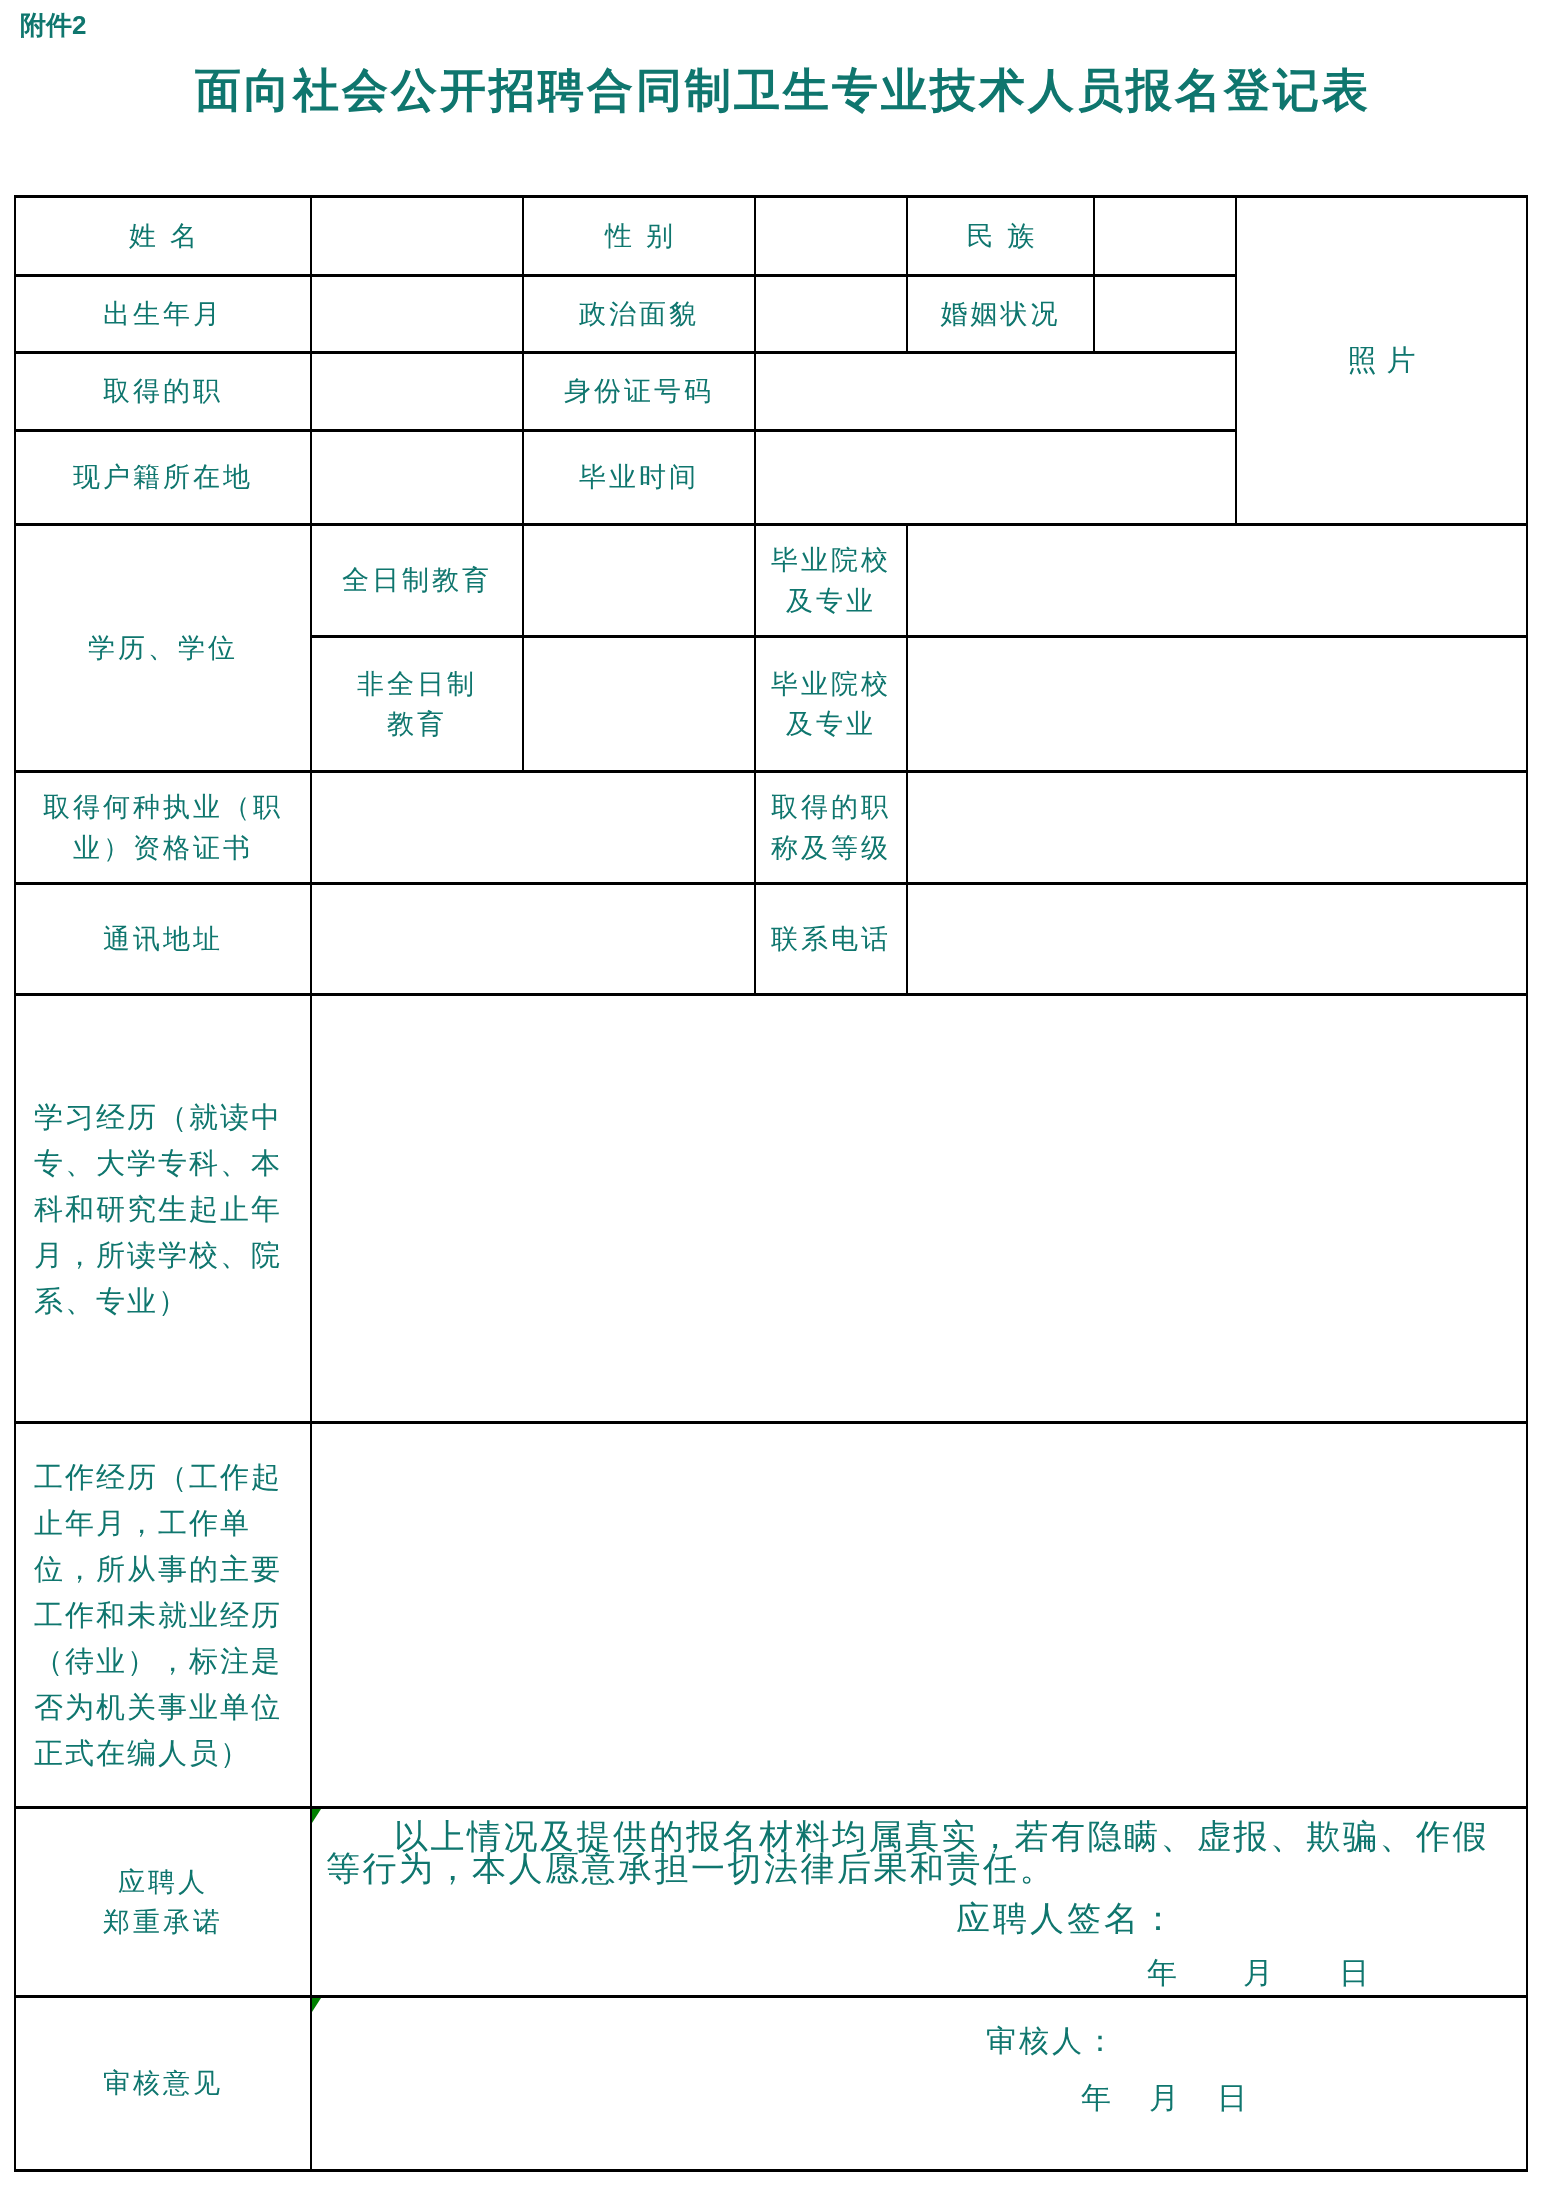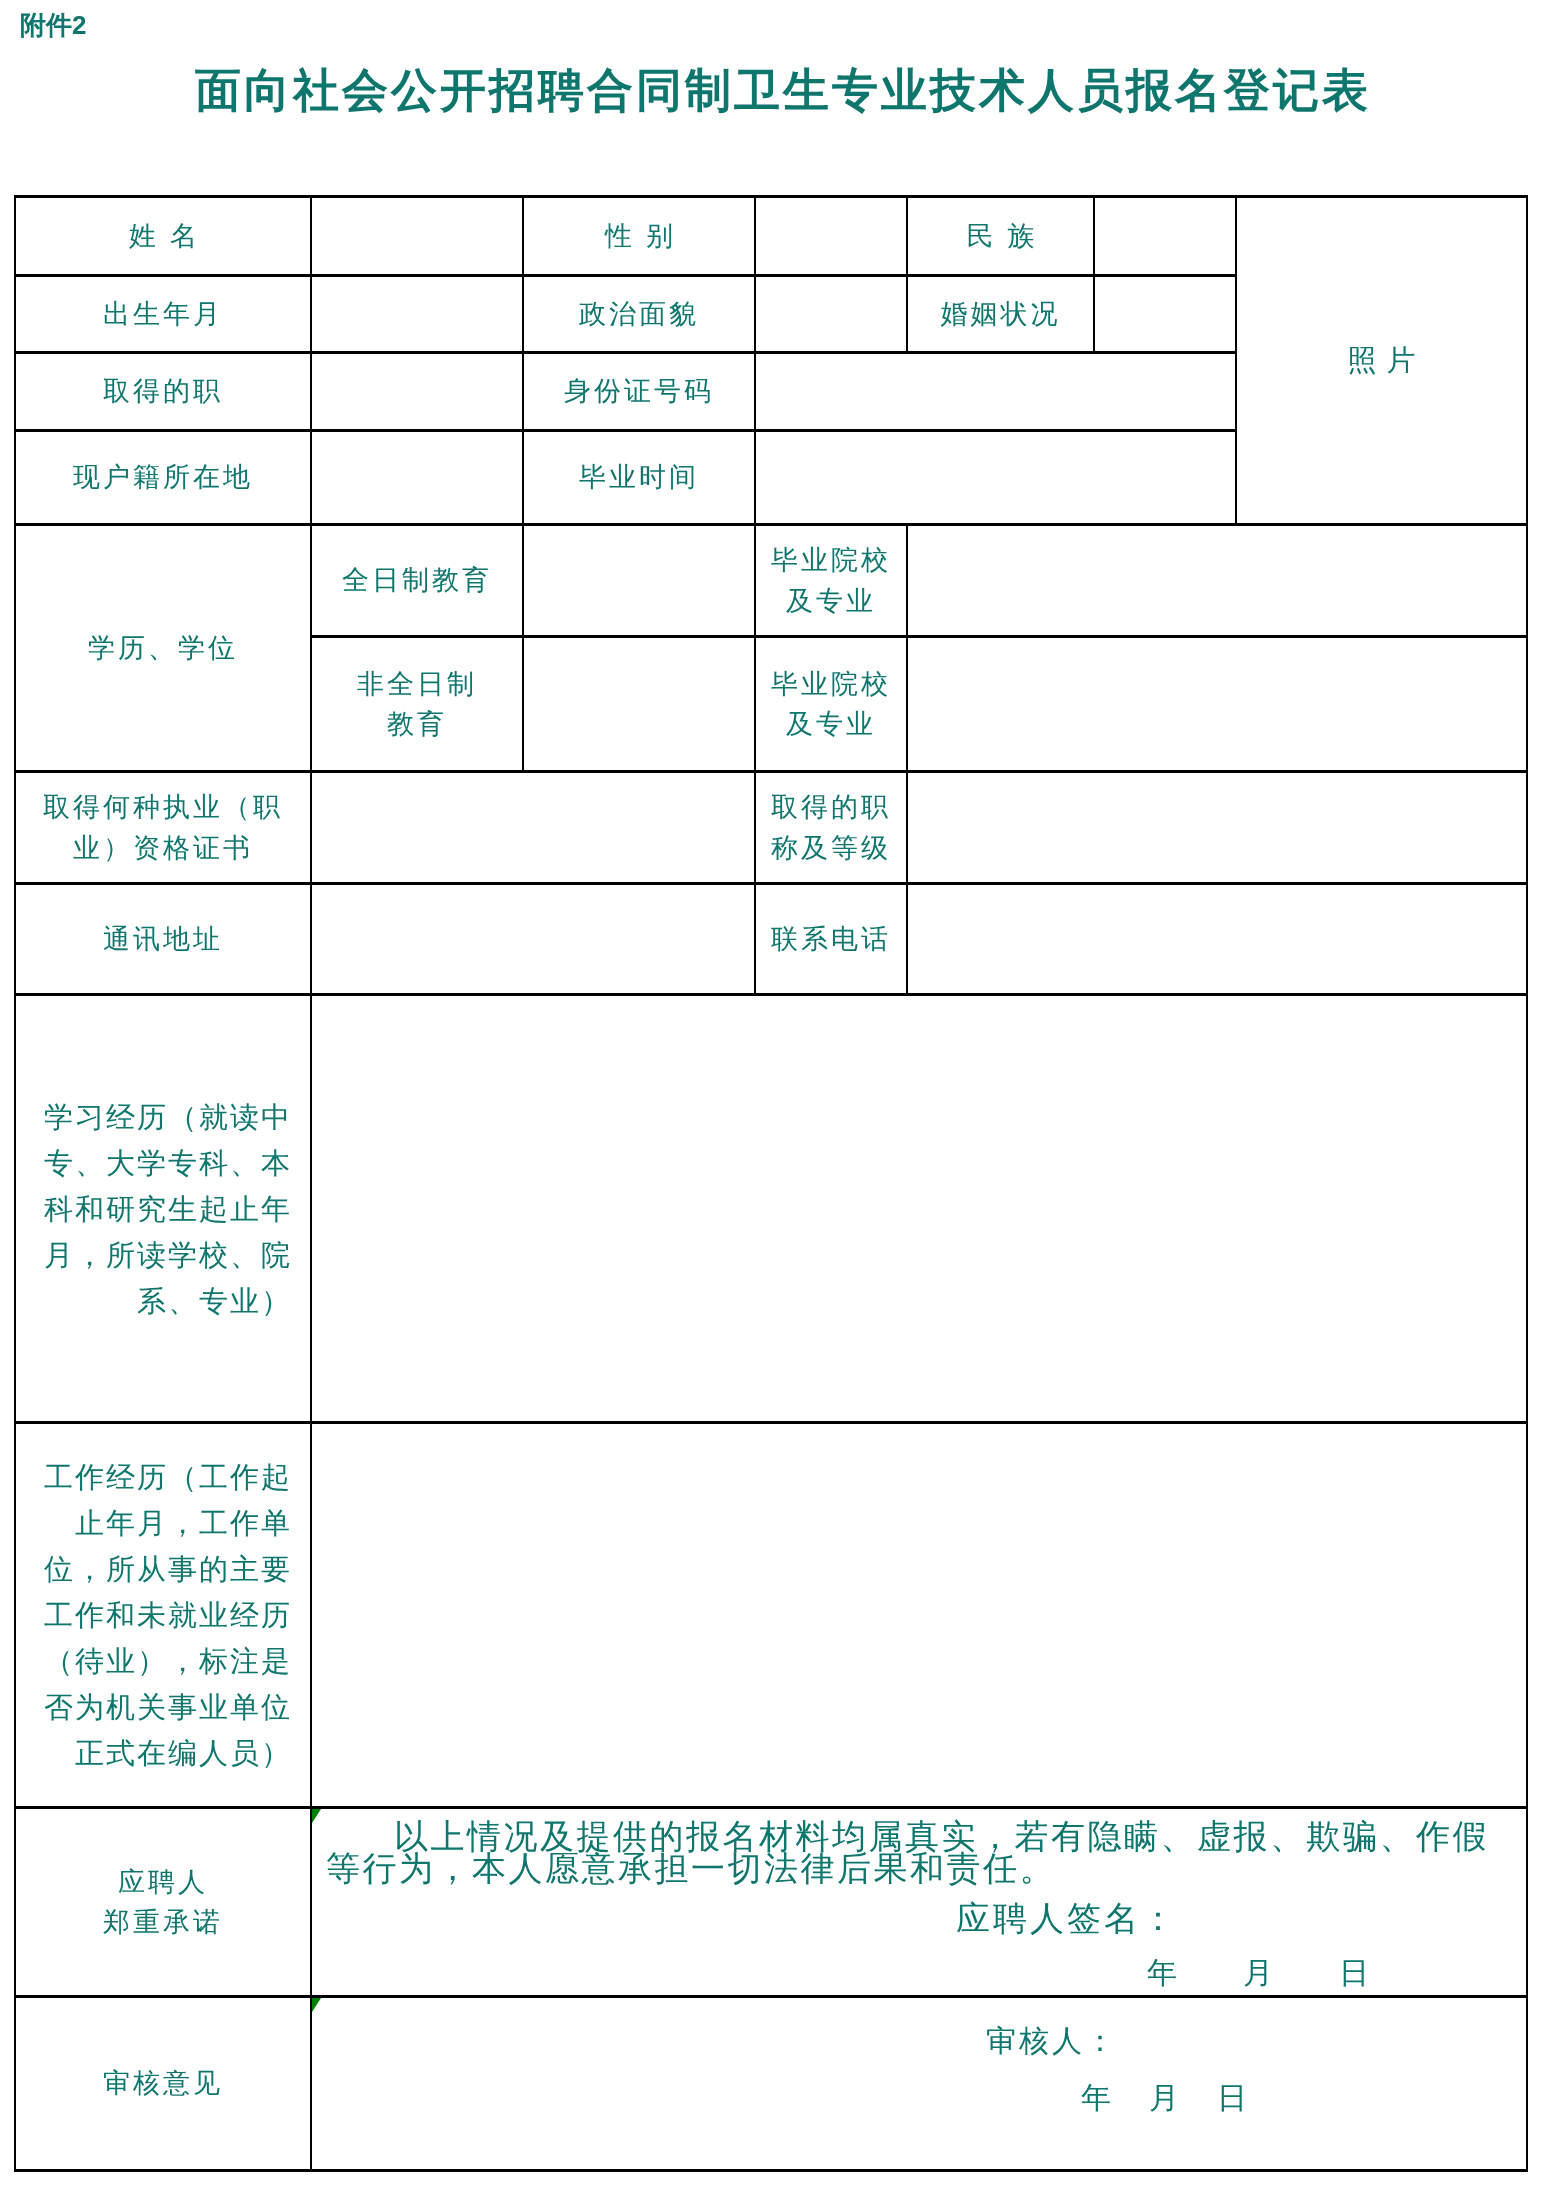--- a/index.html
+++ b/index.html
@@ -45,21 +45,21 @@
     line-height:1.5;
     overflow:hidden;
   }
   td.pre { white-space:pre-line; }
   td.sp2 { letter-spacing:14px; text-indent:14px; }
   td.photo { font-size:29px; letter-spacing:10px; text-indent:10px; }
   td.biglbl { padding:4px 0; }
   td.biglbl .inner {
     width:258px; margin:0 auto;
     font-size:29px; line-height:46px; letter-spacing:2px;
-    text-align:right;
+    text-align:left;
   }
   td.val { letter-spacing:0; }
   
   td.freecell {
     position:relative;
     text-align:left; vertical-align:top;
     padding:12px 14px 0 14px;
     letter-spacing:0;
   }
   .corner-marker {

